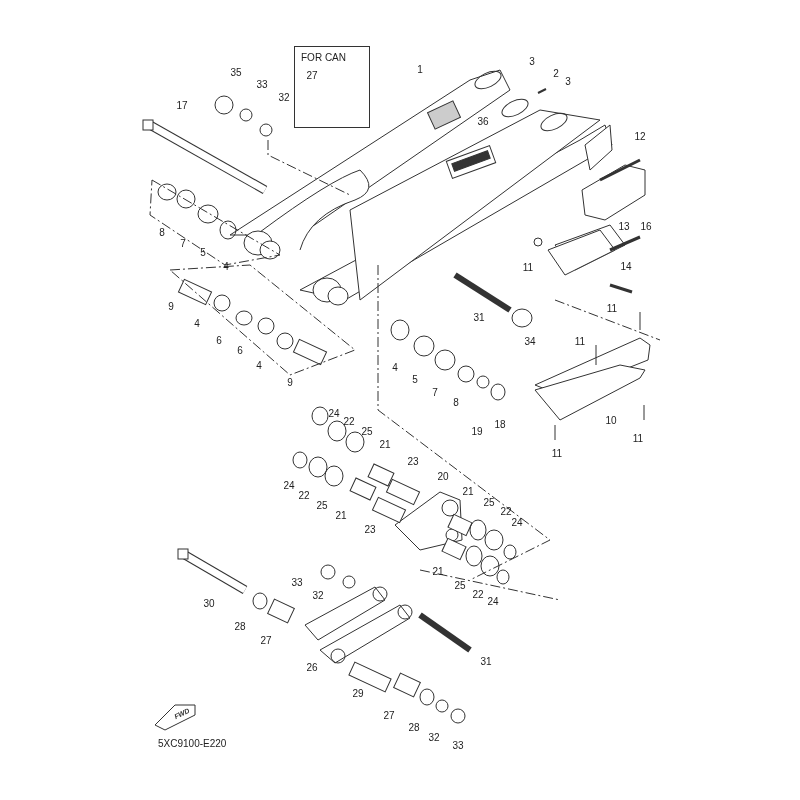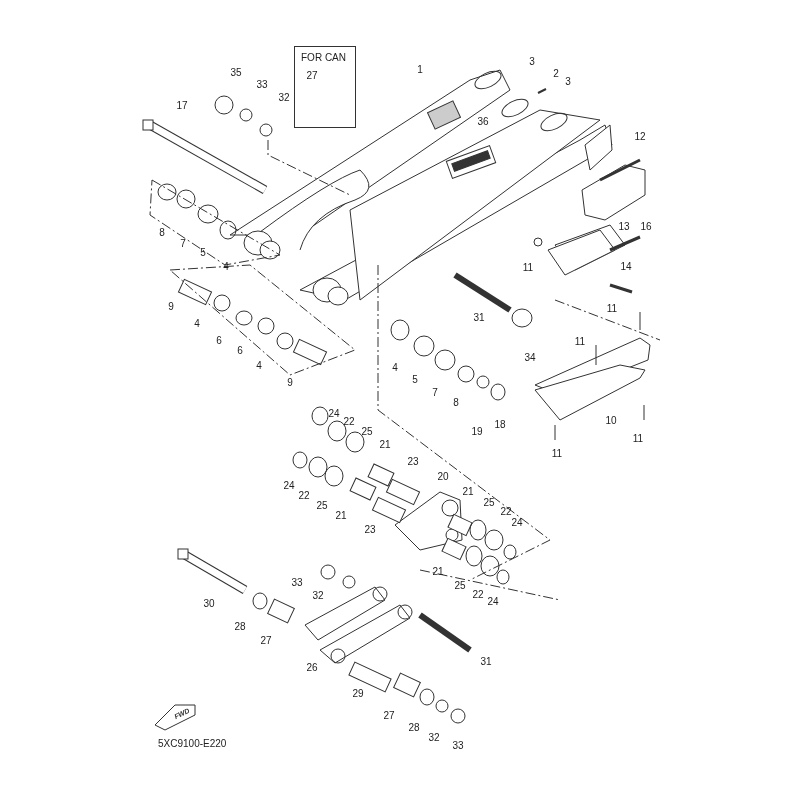--- a/index.html
+++ b/index.html
@@ -1,20 +1,20 @@
 <!DOCTYPE html>
 <html><head>
 <meta charset="utf-8">
 <style>
   html, body { margin: 0; padding: 0; background: #ffffff; }
   body { width: 800px; height: 800px; position: relative; overflow: hidden; font-family: "Liberation Sans", sans-serif; }
   #canvas { position: absolute; left: 0; top: 0; width: 800px; height: 800px; }
   .callout { position: absolute; font-size: 10px; color: #222; line-height: 1; white-space: nowrap; transform: translate(-50%, -50%); }
   .drawing-code { position: absolute; left: 158px; top: 738px; font-size: 10px; color: #222; }
-  .forcan-box { position: absolute; left: 294px; top: 46px; width: 62px; height: 82px; border: 1px solid #333; box-sizing: border-box; }
+  .forcan-box { position: absolute; left: 294px; top: 46px; width: 76px; height: 82px; border: 1px solid #333; box-sizing: border-box; }
   .forcan-label { position: absolute; left: 6px; top: 5px; font-size: 10px; color: #222; }
   svg text { font-family: "Liberation Sans", sans-serif; }
 </style>
 </head>
 <body>
 
 <svg id="canvas" viewBox="0 0 800 800" xmlns="http://www.w3.org/2000/svg">
   <g fill="none" stroke="#333" stroke-width="1">
 
     <g>
@@ -180,21 +180,21 @@
     <span class="callout" style="left: 183px; top: 244px;">7</span>
     <span class="callout" style="left: 203px; top: 253px;">5</span>
     <span class="callout" style="left: 226px; top: 267px;">4</span>
     <span class="callout" style="left: 171px; top: 307px;">9</span>
     <span class="callout" style="left: 197px; top: 324px;">4</span>
     <span class="callout" style="left: 219px; top: 341px;">6</span>
     <span class="callout" style="left: 240px; top: 351px;">6</span>
     <span class="callout" style="left: 259px; top: 366px;">4</span>
     <span class="callout" style="left: 290px; top: 383px;">9</span>
     <span class="callout" style="left: 479px; top: 318px;">31</span>
-    <span class="callout" style="left: 530px; top: 342px; margin-top: 16px;">34</span>
+    <span class="callout" style="left: 530px; top: 342px;">34</span>
     <span class="callout" style="left: 612px; top: 309px;">11</span>
     <span class="callout" style="left: 580px; top: 342px;">11</span>
     <span class="callout" style="left: 395px; top: 368px;">4</span>
     <span class="callout" style="left: 415px; top: 380px;">5</span>
     <span class="callout" style="left: 435px; top: 393px;">7</span>
     <span class="callout" style="left: 456px; top: 403px;">8</span>
     <span class="callout" style="left: 477px; top: 432px;">19</span>
     <span class="callout" style="left: 500px; top: 425px;">18</span>
     <span class="callout" style="left: 611px; top: 421px;">10</span>
     <span class="callout" style="left: 638px; top: 439px;">11</span>

